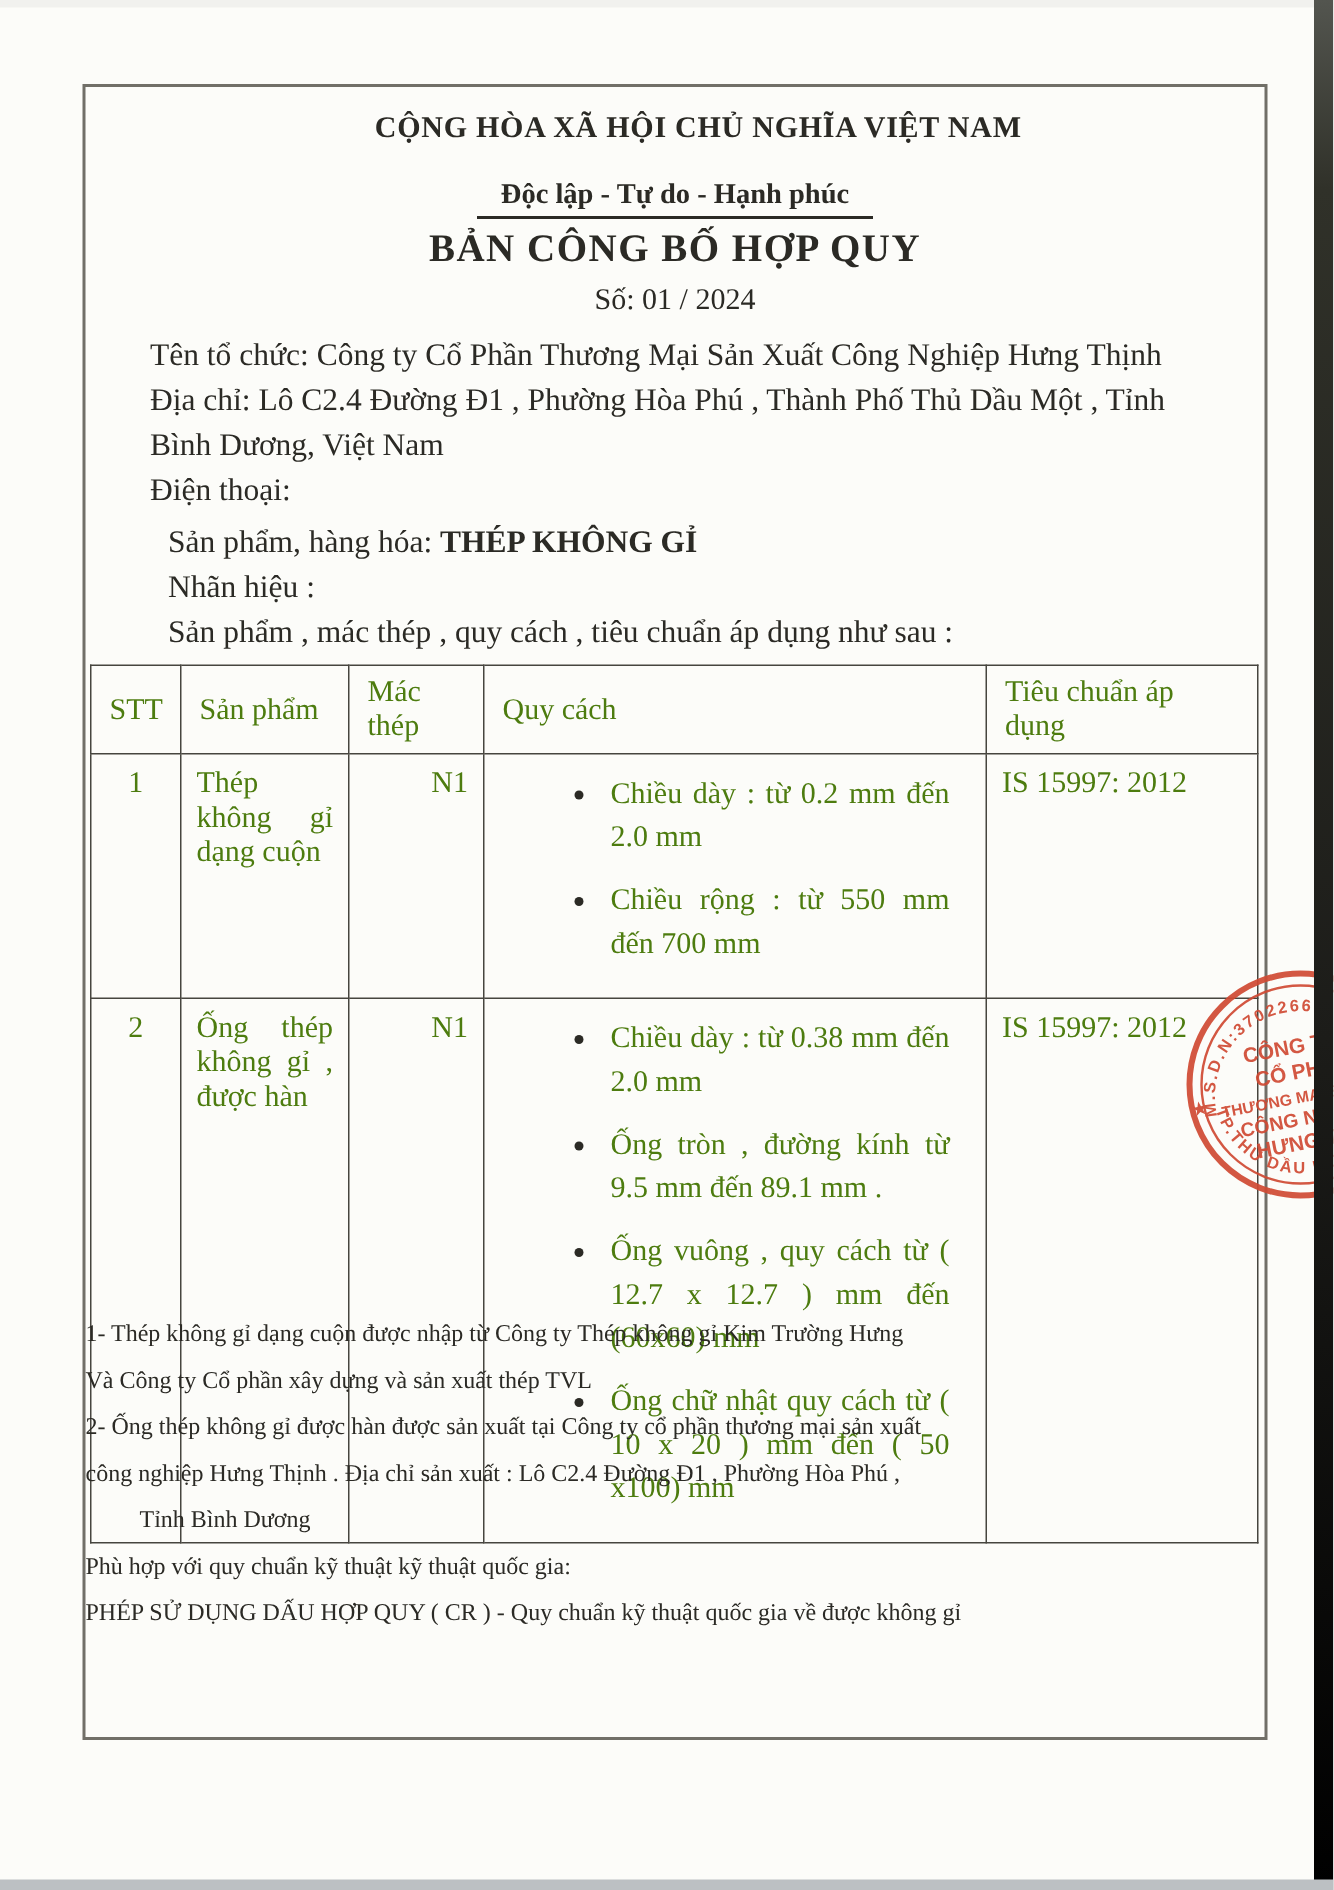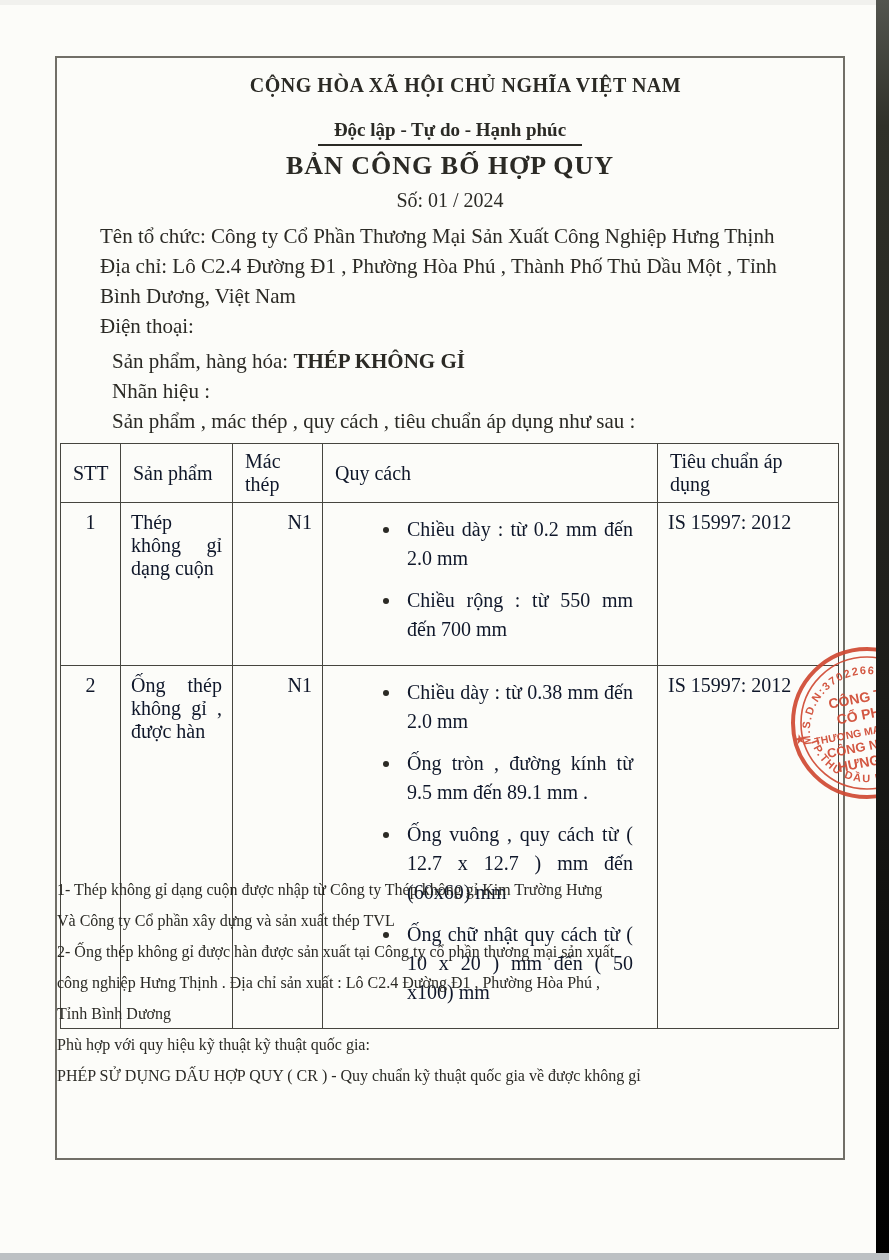--- a/index.html
+++ b/index.html
@@ -33,21 +33,21 @@
              font-size:26px;font-weight:bold;letter-spacing:1px;}
   .doc-number{position:absolute;top:131px;left:0;width:100%;text-align:center;font-size:20px;}
 
   .org-block{position:absolute;top:163px;left:43px;width:700px;font-size:21px;line-height:30px;}
   .product-block{position:absolute;top:288px;left:55px;width:690px;font-size:21px;line-height:30px;}
   .bold{font-weight:bold;}
 
   table.spec{
     position:absolute;top:385px;left:3px;width:778px;
     border-collapse:collapse;table-layout:fixed;
-    font-size:20px;color:#0f172a;
+    font-size:20px;color:#4d7c0f;
   }
   table.spec th,table.spec td{
     border:1.6px solid #46453f;vertical-align:top;
     padding:8px 10px;box-sizing:border-box;
   }
   table.spec th{font-weight:normal;text-align:left;height:42px;vertical-align:middle;padding:6px 12px;}
   th.h-stt{text-align:center;padding:6px 2px;}
   td.c-stt{text-align:center;}
   td.c-sp{text-align:justify;padding:10px 12px;}
   td.c-mt{text-align:right;}
@@ -64,21 +64,21 @@
     border-radius:50%;background:#2b2a25;
   }
 
   .notes{position:absolute;top:800px;left:0;width:784px;font-size:16px;line-height:31px;margin-top:16px;}
   .notes div{margin:0;}
   .n-i1l1{margin-left:30px;}
   .n-i1l2{margin-left:28px;}
   .n-i2l1{margin-left:24px;text-align:justify;margin-right:4px;}
   .n-i2l2{margin-left:56px;}
   .n-i2l3{margin-left:56px;}
-  .n-prov{margin-left:28px;margin-top:5px;}
+  .n-prov{margin-left:28px;margin-top:5px;padding-left:36px;}
   .n-intro{margin-left:28px;margin-top:3px;}
   .n-qcvn1{margin-left:36px;margin-top:3px;word-spacing:14px;}
   .n-qcvn2{margin-left:2px;}
 
   .stamp{position:absolute;left:788px;top:644px;width:158px;height:158px;z-index:2;opacity:.92;}
   .stamp text{font-family:"Liberation Sans","DejaVu Sans",sans-serif;fill:#d04a33;}
 </style>
 </head>
 <body>
 
@@ -155,21 +155,21 @@
         </tr>
       </tbody>
     </table>
 
     <div class="notes">
       <div class="n-i1l1">1- Thép không gỉ dạng cuộn được nhập từ Công ty Thép không gỉ Kim Trường Hưng</div>
       <div class="n-i1l2">Và Công ty Cổ phần xây dựng và sản xuất thép TVL</div>
       <div class="n-i2l1">2- Ống thép không gỉ được hàn được sản xuất tại Công ty cổ phần thương mại sản xuất</div>
       <div class="n-i2l2">công nghiệp Hưng Thịnh . Địa chỉ sản xuất : Lô C2.4 Đường Đ1 , Phường Hòa Phú ,</div>
       <div class="n-prov">Tỉnh Bình Dương</div>
-      <div class="n-intro">Phù hợp với quy hiệu kỹ thuật kỹ thuật quốc gia:</div>
+      <div class="n-intro">Phù hợp với quy chuẩn kỹ thuật kỹ thuật quốc gia:</div>
       <div class="n-qcvn2">PHÉP SỬ DỤNG DẤU HỢP QUY ( CR ) - Quy chuẩn kỹ thuật quốc gia về được không gỉ</div>
     </div>
 
   </div>
 
   <svg class="stamp" viewBox="0 0 158 158">
     <defs>
       <path id="arcTop" d="M 24,102 A 57,57 0 1 1 134,102" fill="none"></path>
       <path id="arcBottom" d="M 21,90 A 59,59 0 0 0 137,90" fill="none"></path>
     </defs>

